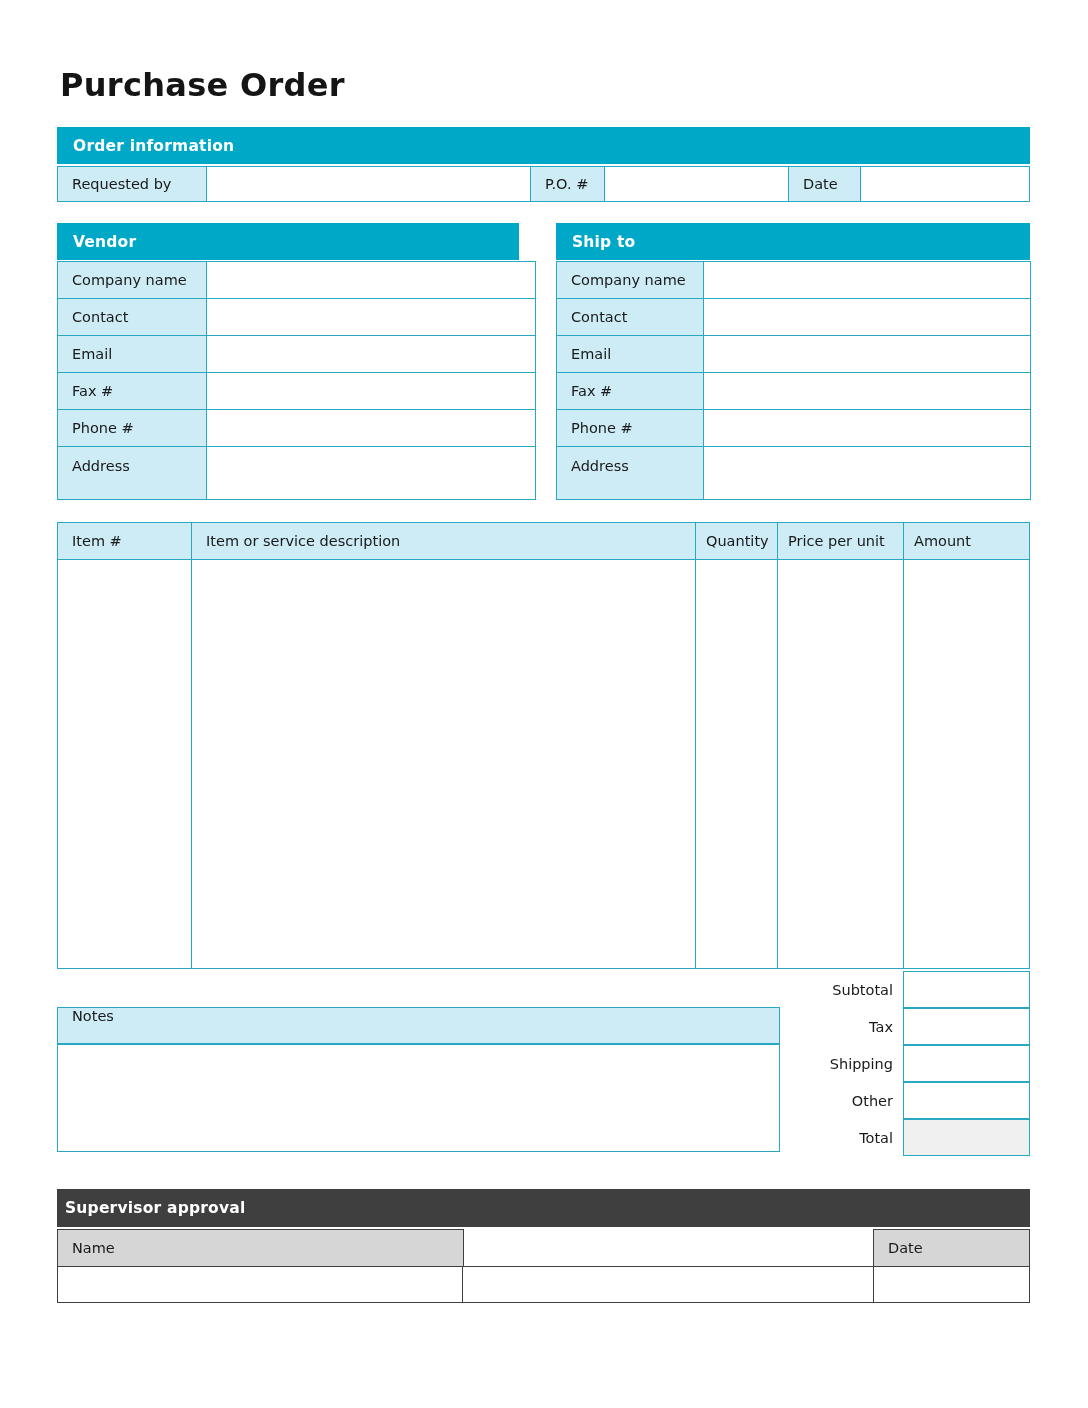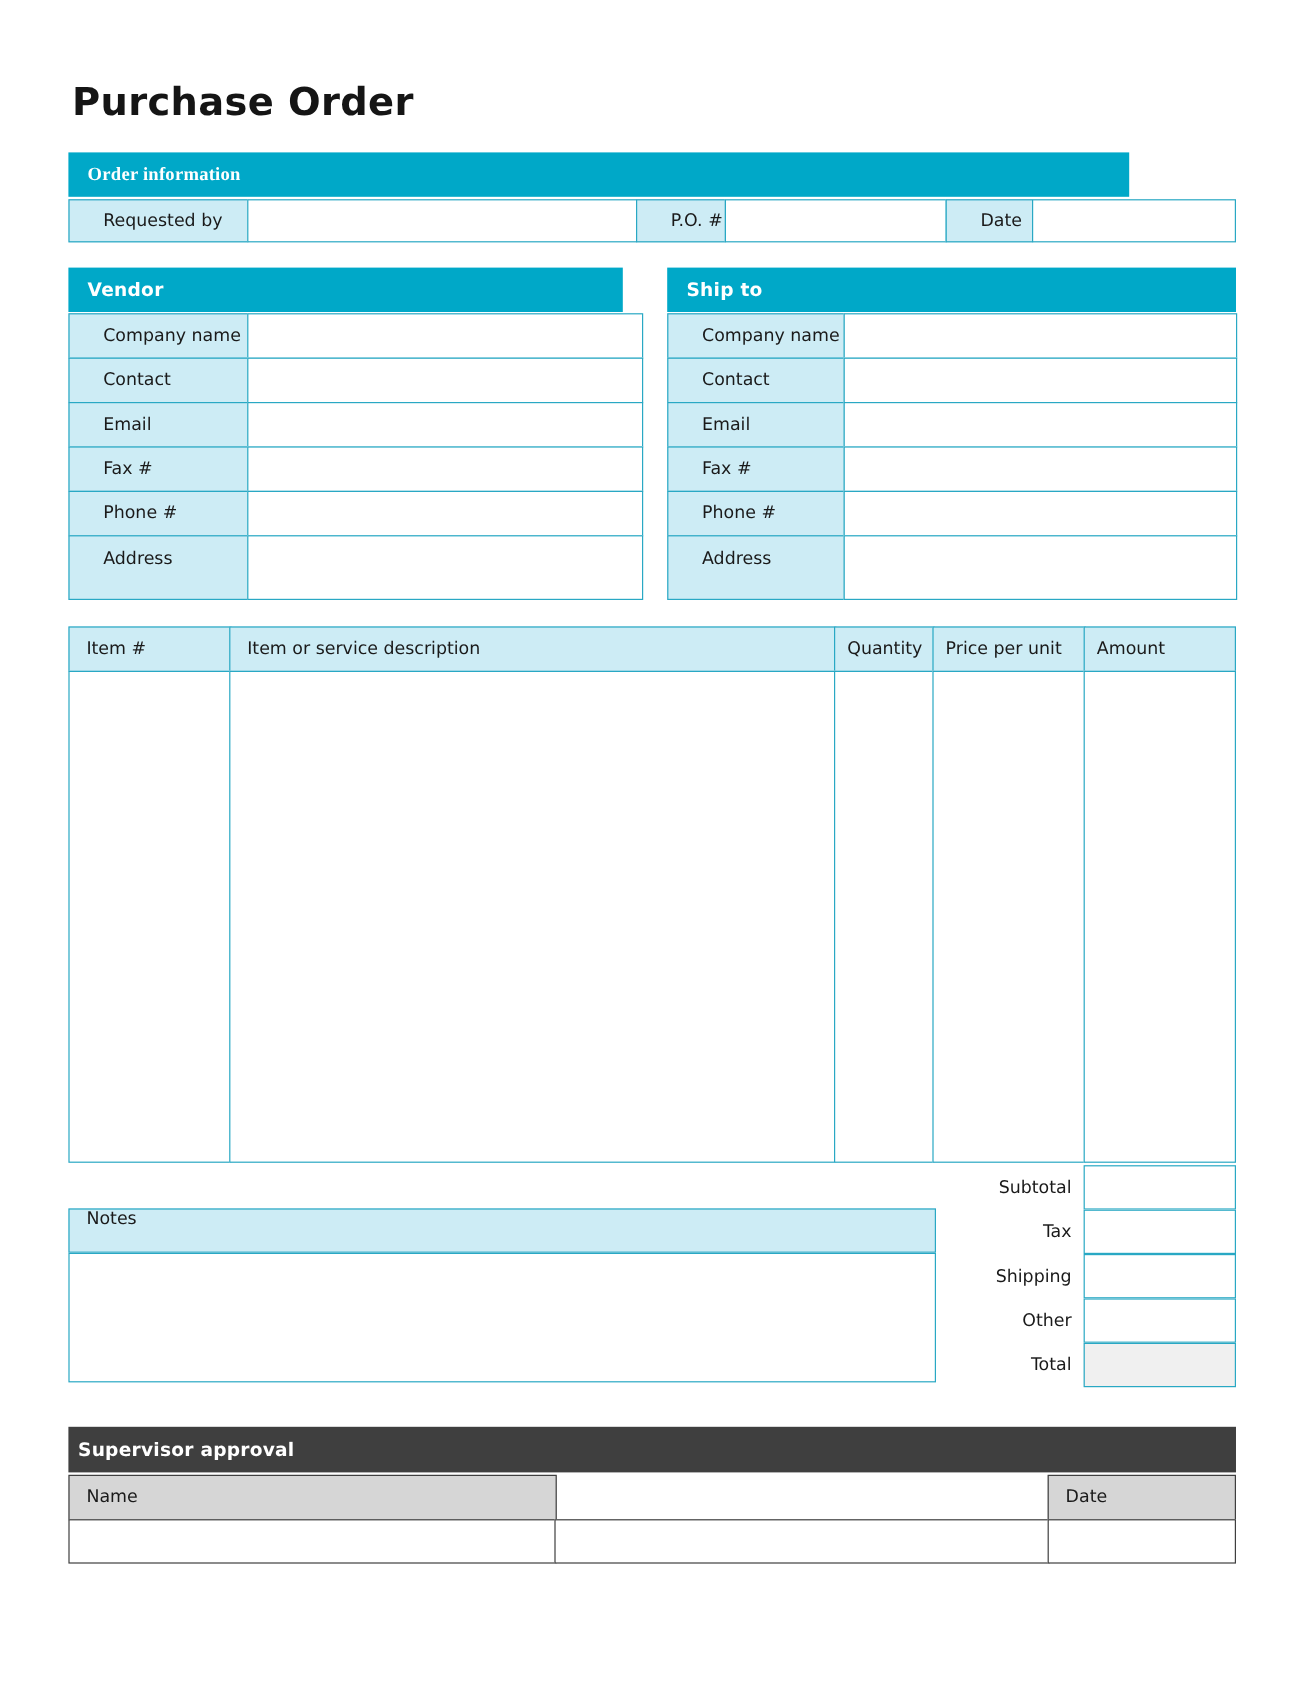--- a/index.html
+++ b/index.html
@@ -50,21 +50,21 @@
     box-sizing: border-box;
   }
 
   .cell {
     position: absolute;
     box-sizing: border-box;
     border: 1.6px solid #29a8c4;
     font-size: 14.5px;
     display: flex;
     align-items: center;
-    padding-left: 28px;
+    padding-left: 14px;
     background: #ffffff;
     text-align: center;
   }
   .cell.label {
     background: #cdecf5;
   }
   .cell.blank {
     background: #ffffff;
   }
   .cell.gray-val {
@@ -152,21 +152,21 @@
     border: 1.4px solid #3f3f3f;
   }
 </style>
 </head>
 <body>
 
 <div class="page">
 
   <div class="doc-title">Purchase Order</div>
 
-  <div class="teal-band" style="left:57px; top:127px; width:884px; height:37px;font-family:Liberation Serif, serif;">
+  <div class="teal-band" style="left:57px; top:127px; width:973px; height:37px;">
     <span>Order information</span>
   </div>
 
   <div class="cell label" style="left:57px; top:166px; width:150px; height:36px;">
     <span>Requested by</span>
   </div>
   <div class="cell blank" style="left:206px; top:166px; width:325px; height:36px;"></div>
 
   <div class="cell label" style="left:530px; top:166px; width:75px; height:36px;">
     <span>P.O.  #</span>

